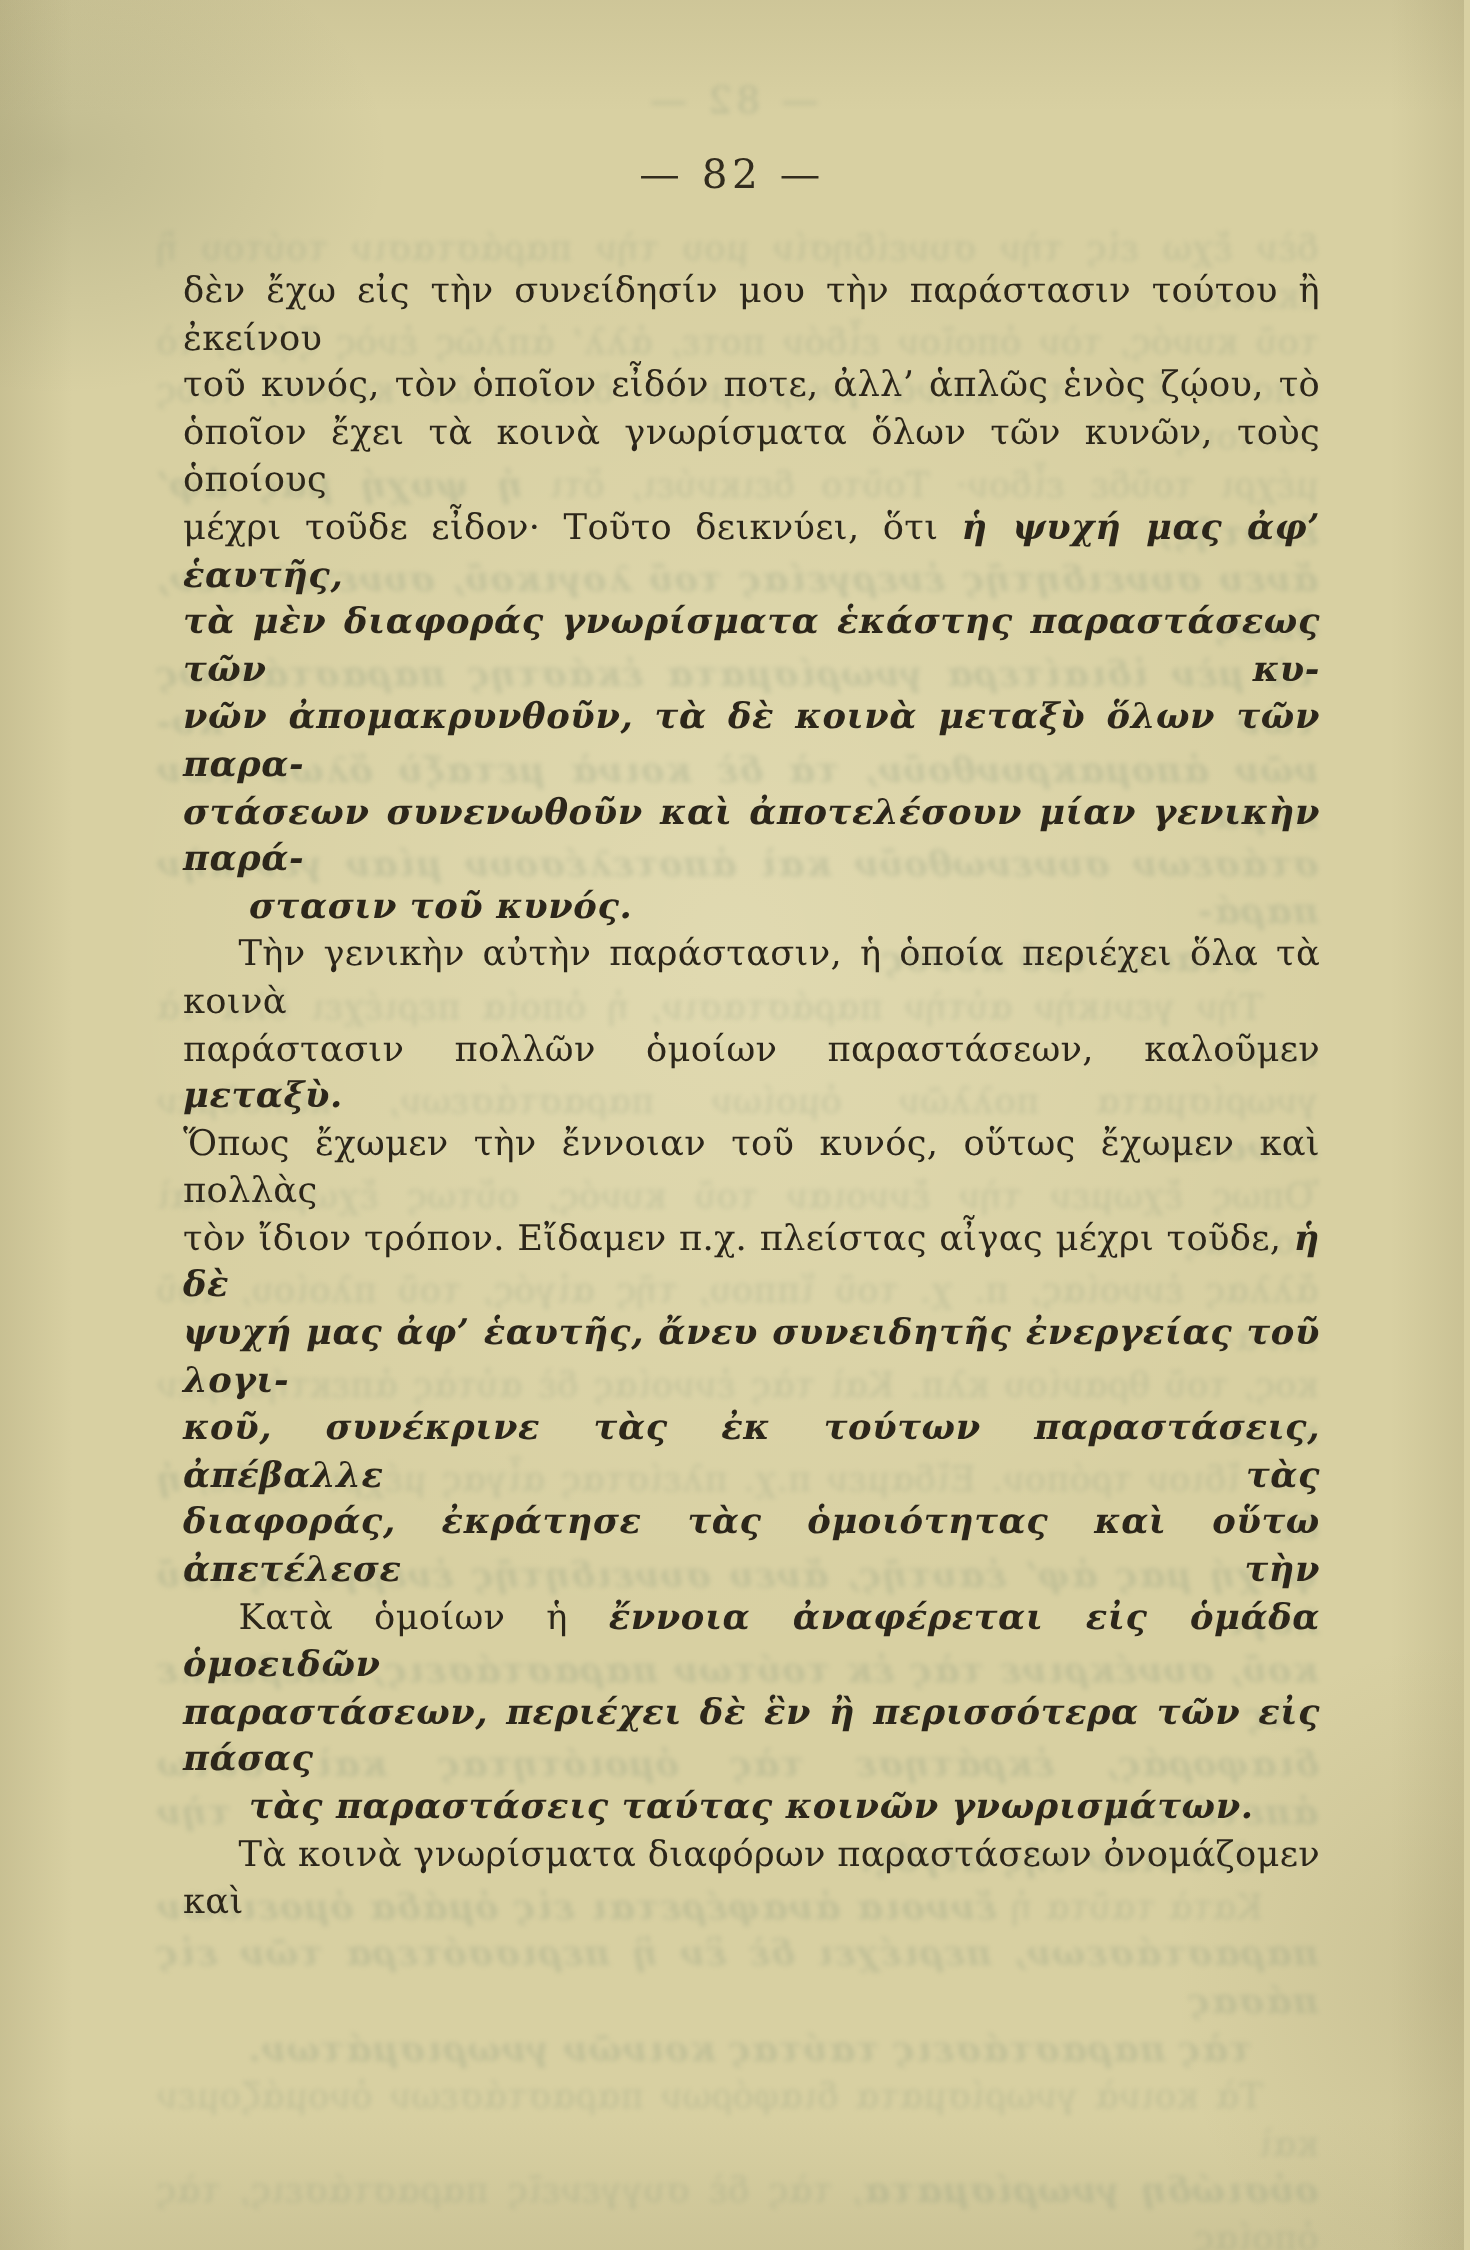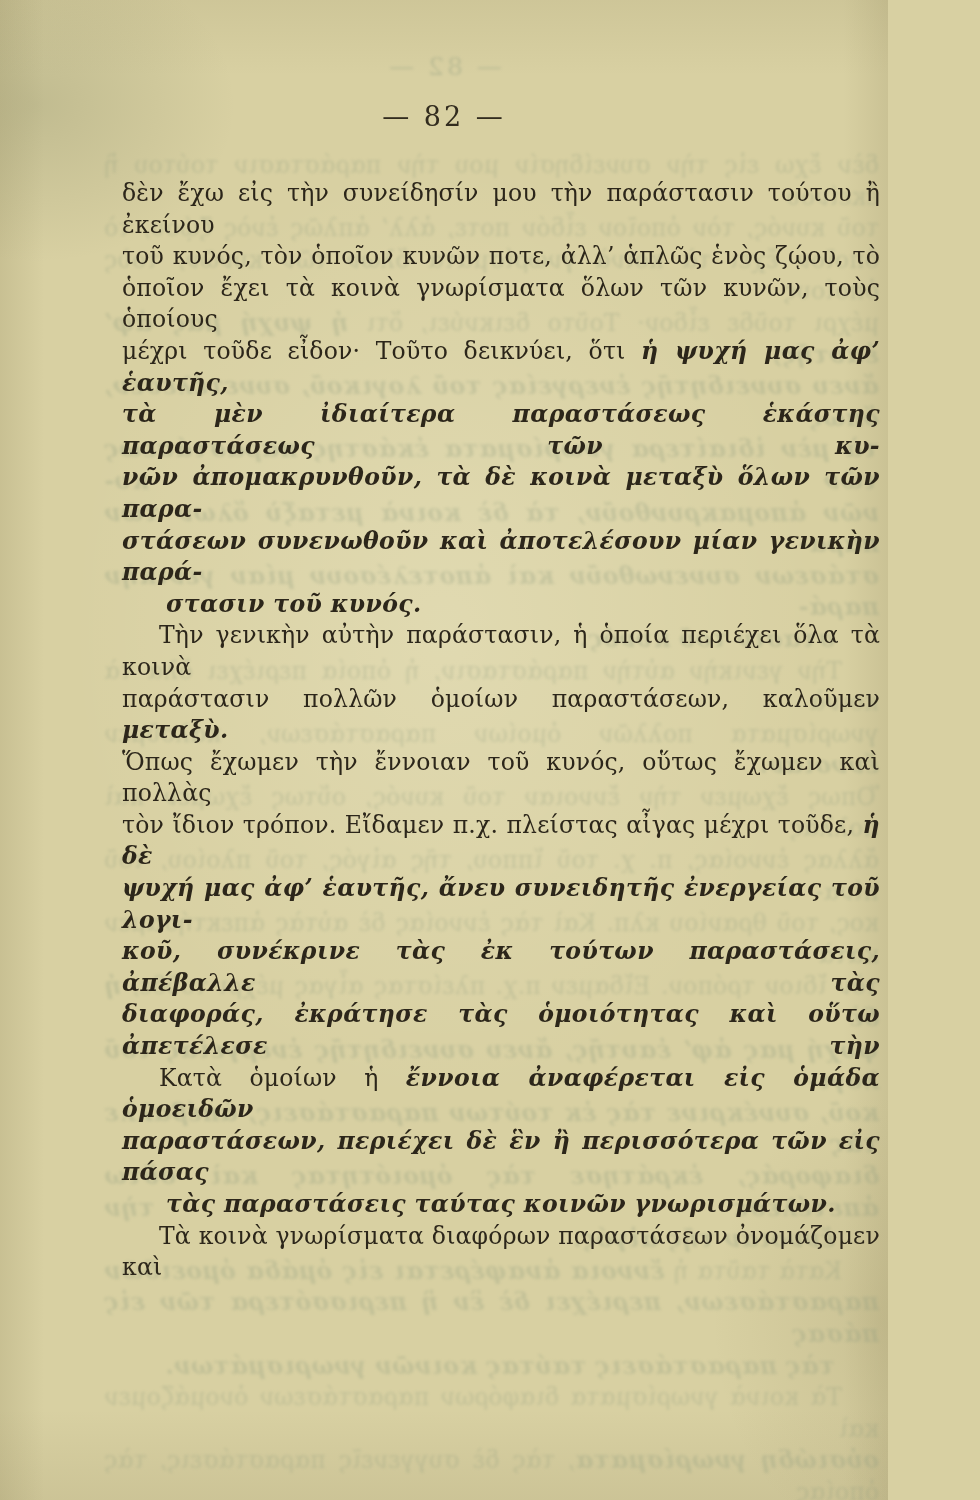--- a/index.html
+++ b/index.html
@@ -1,18 +1,18 @@
 <!DOCTYPE html>
 <html><head>
 <meta charset="utf-8">
 <style>
   html, body { margin: 0; padding: 0; background: #d8d0a2; }
   .page {
     position: relative;
-    width: 888px; height: 1500px;
+    width: 976px; height: 1500px;
     overflow: hidden;
     font-family: "DejaVu Serif", serif;
     color: #2c261a;
     background:
       radial-gradient(ellipse 60% 45% at 50% 42%, rgba(255,252,230,0.22), rgba(0,0,0,0) 70%),
       radial-gradient(ellipse 30% 14% at 4% 7%, rgba(100,105,72,0.20), rgba(0,0,0,0) 75%),
       radial-gradient(ellipse 25% 20% at 99% 88%, rgba(120,108,66,0.14), rgba(0,0,0,0) 75%),
       linear-gradient(90deg, rgba(118,108,66,0.16) 0%, rgba(0,0,0,0) 5%, rgba(0,0,0,0) 95%, rgba(118,108,66,0.14) 100%),
       linear-gradient(180deg, rgba(118,108,66,0.10) 0%, rgba(0,0,0,0) 5%, rgba(0,0,0,0) 94%, rgba(118,108,66,0.12) 100%),
       #d8d0a2;
@@ -89,24 +89,24 @@
       <div class="line end"><span class="em">ἔννοιαν τῆς αἰγός.</span></div>
       <div class="line indent"><span class="rg">Κατὰ ταῦτα ἡ </span><span class="em">ἔννοια ἀναφέρεται εἰς ὁμάδα ὁμοειδῶν</span></div>
       <div class="line"><span class="em">παραστάσεων, περιέχει δὲ ἓν ἢ περισσότερα τῶν εἰς πάσας</span></div>
       <div class="line end"><span class="em">τὰς παραστάσεις ταύτας κοινῶν γνωρισμάτων.</span></div>
       <div class="line indent"><span class="rg">Τὰ κοινὰ γνωρίσματα διαφόρων παραστάσεων ὀνομάζομεν καὶ</span></div>
       <div class="line"><span class="em">οὐσιώδη γνωρίσματα</span><span class="rg">, τὰς δὲ συγγενεῖς παραστάσεις, τὰς ὁποίας</span></div>
     </div>
   <div class="page-number">— 82 —</div>
   <div class="text-block">
       <div class="line"><span class="rg">δὲν ἔχω εἰς τὴν συνείδησίν μου τὴν παράστασιν τούτου ἢ ἐκείνου</span></div>
-      <div class="line"><span class="rg">τοῦ κυνός, τὸν ὁποῖον κυνῶν ποτε, ἀλλ’ ἁπλῶς ἑνὸς ζῴου, τὸ</span></div>
+      <div class="line"><span class="rg">τοῦ κυνός, τὸν ὁποῖον εἶδόν ποτε, ἀλλ’ ἁπλῶς ἑνὸς ζῴου, τὸ</span></div>
       <div class="line"><span class="rg">ὁποῖον ἔχει τὰ κοινὰ γνωρίσματα ὅλων τῶν κυνῶν, τοὺς ὁποίους</span></div>
       <div class="line"><span class="rg">μέχρι τοῦδε εἶδον· Τοῦτο δεικνύει, ὅτι </span><span class="em">ἡ ψυχή μας ἀφ’ ἑαυτῆς,</span></div>
-      <div class="line"><span class="em">τὰ μὲν ἰδιαίτερα παραστάσεως ἑκάστης παραστάσεως τῶν κυ-</span></div>
+      <div class="line"><span class="em">τὰ μὲν διαφοράς γνωρίσματα ἑκάστης παραστάσεως τῶν κυ-</span></div>
       <div class="line"><span class="em">νῶν ἀπομακρυνθοῦν, τὰ δὲ κοινὰ μεταξὺ ὅλων τῶν παρα-</span></div>
       <div class="line"><span class="em">στάσεων συνενωθοῦν καὶ ἀποτελέσουν μίαν γενικὴν παρά-</span></div>
       <div class="line end"><span class="em">στασιν τοῦ κυνός.</span></div>
       <div class="line indent"><span class="rg">Τὴν γενικὴν αὐτὴν παράστασιν, ἡ ὁποία περιέχει ὅλα τὰ κοινὰ</span></div>
       <div class="line"><span class="rg">παράστασιν πολλῶν ὁμοίων παραστάσεων, καλοῦμεν </span><span class="em">μεταξὺ.</span></div>
       <div class="line"><span class="rg">Ὅπως ἔχωμεν τὴν ἔννοιαν τοῦ κυνός, οὕτως ἔχωμεν καὶ πολλὰς</span></div>
       <div class="line"><span class="rg">τὸν ἴδιον τρόπον. Εἴδαμεν π.χ. πλείστας αἶγας μέχρι τοῦδε, </span><span class="em">ἡ δὲ</span></div>
       <div class="line"><span class="em">ψυχή μας ἀφ’ ἑαυτῆς, ἄνευ συνειδητῆς ἐνεργείας τοῦ λογι-</span></div>
       <div class="line"><span class="em">κοῦ, συνέκρινε τὰς ἐκ τούτων παραστάσεις, ἀπέβαλλε τὰς</span></div>
       <div class="line"><span class="em">διαφοράς, ἐκράτησε τὰς ὁμοιότητας καὶ οὕτω ἀπετέλεσε τὴν</span></div>

